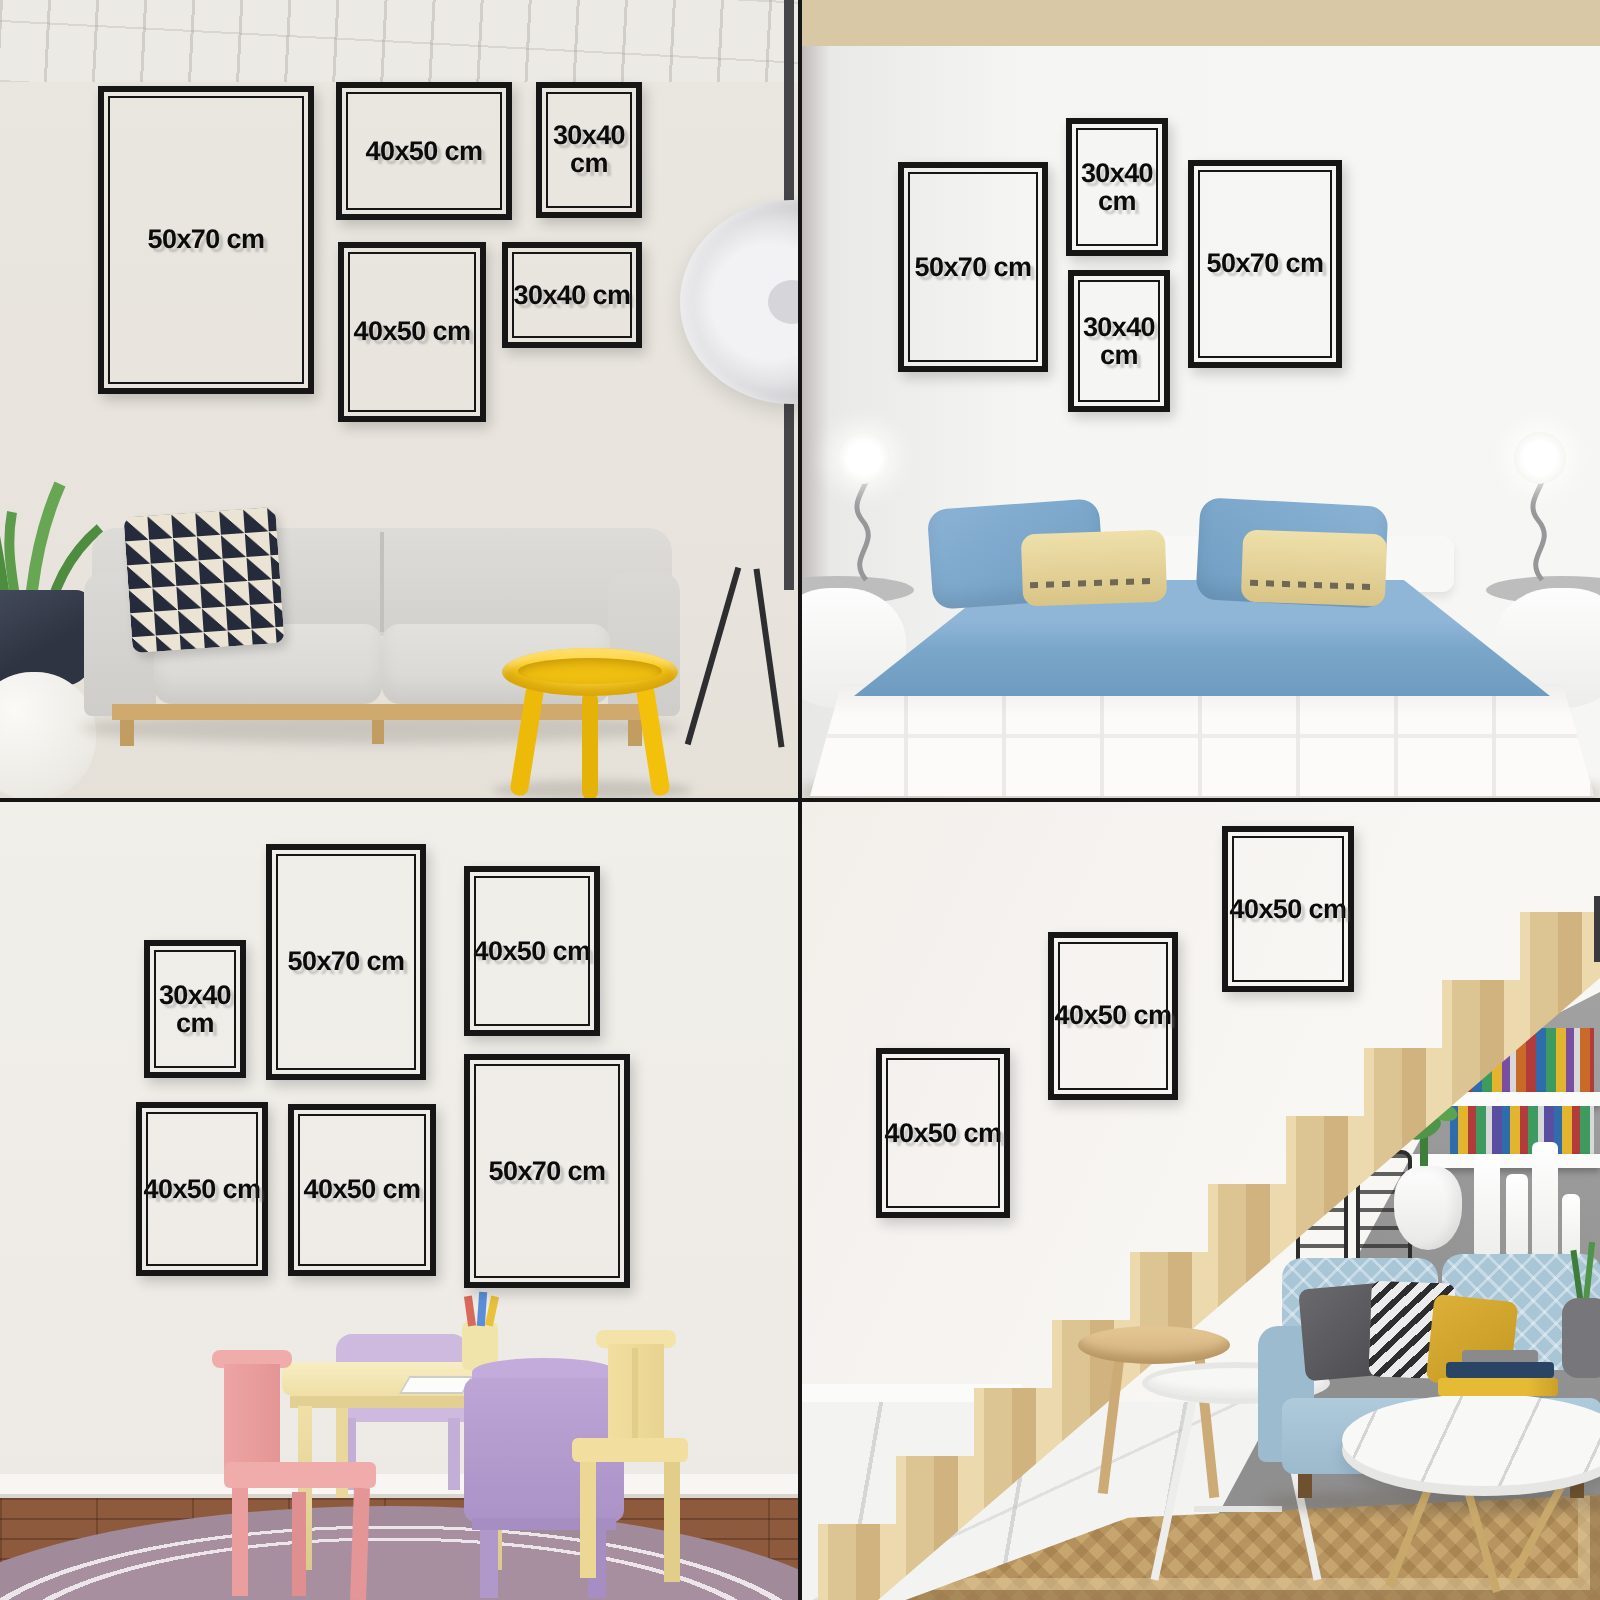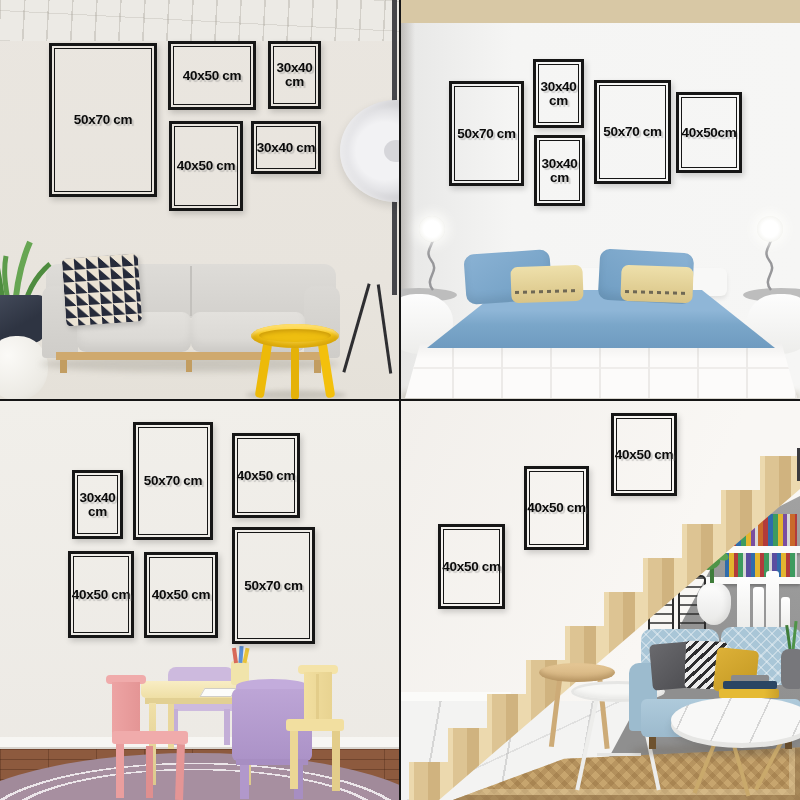--- a/index.html
+++ b/index.html
@@ -128,23 +128,20 @@
         <span class="lbl">30x40
 cm</span>
       </div>
     <div class="frame" style="left:133px;top:135px;width:51px;height:71px">
         <span class="lbl">30x40
 cm</span>
       </div>
     <div class="frame" style="left:193px;top:80px;width:77px;height:104px">
         <span class="lbl">50x70 cm</span>
       </div>
-    <div class="frame" style="left:275px;top:92px;width:66px;height:81px">
-        <span class="lbl">40x50cm</span>
-      </div>
   </section>
 
   <section class="q" id="q3">
     <div class="el" style="left:0;top:336px;width:399px;height:12px;background:#f7f6f3;border-bottom:2px solid #d9d5cf"></div>
     <div class="el bl-floor" style="left:0;top:348px;width:399px;height:51px"></div>
     <div class="el rug-bl" style="left:-55px;top:352px;width:500px;height:150px;border-radius:50%"></div>
 
     <div class="el" style="left:168px;top:266px;width:66px;height:44px;border-radius:8px 8px 0 0;background:#cdbade"></div>
     <div class="el" style="left:172px;top:308px;width:6px;height:36px;background:#c3aed7"></div>
     <div class="el" style="left:224px;top:308px;width:6px;height:36px;background:#c3aed7"></div>

